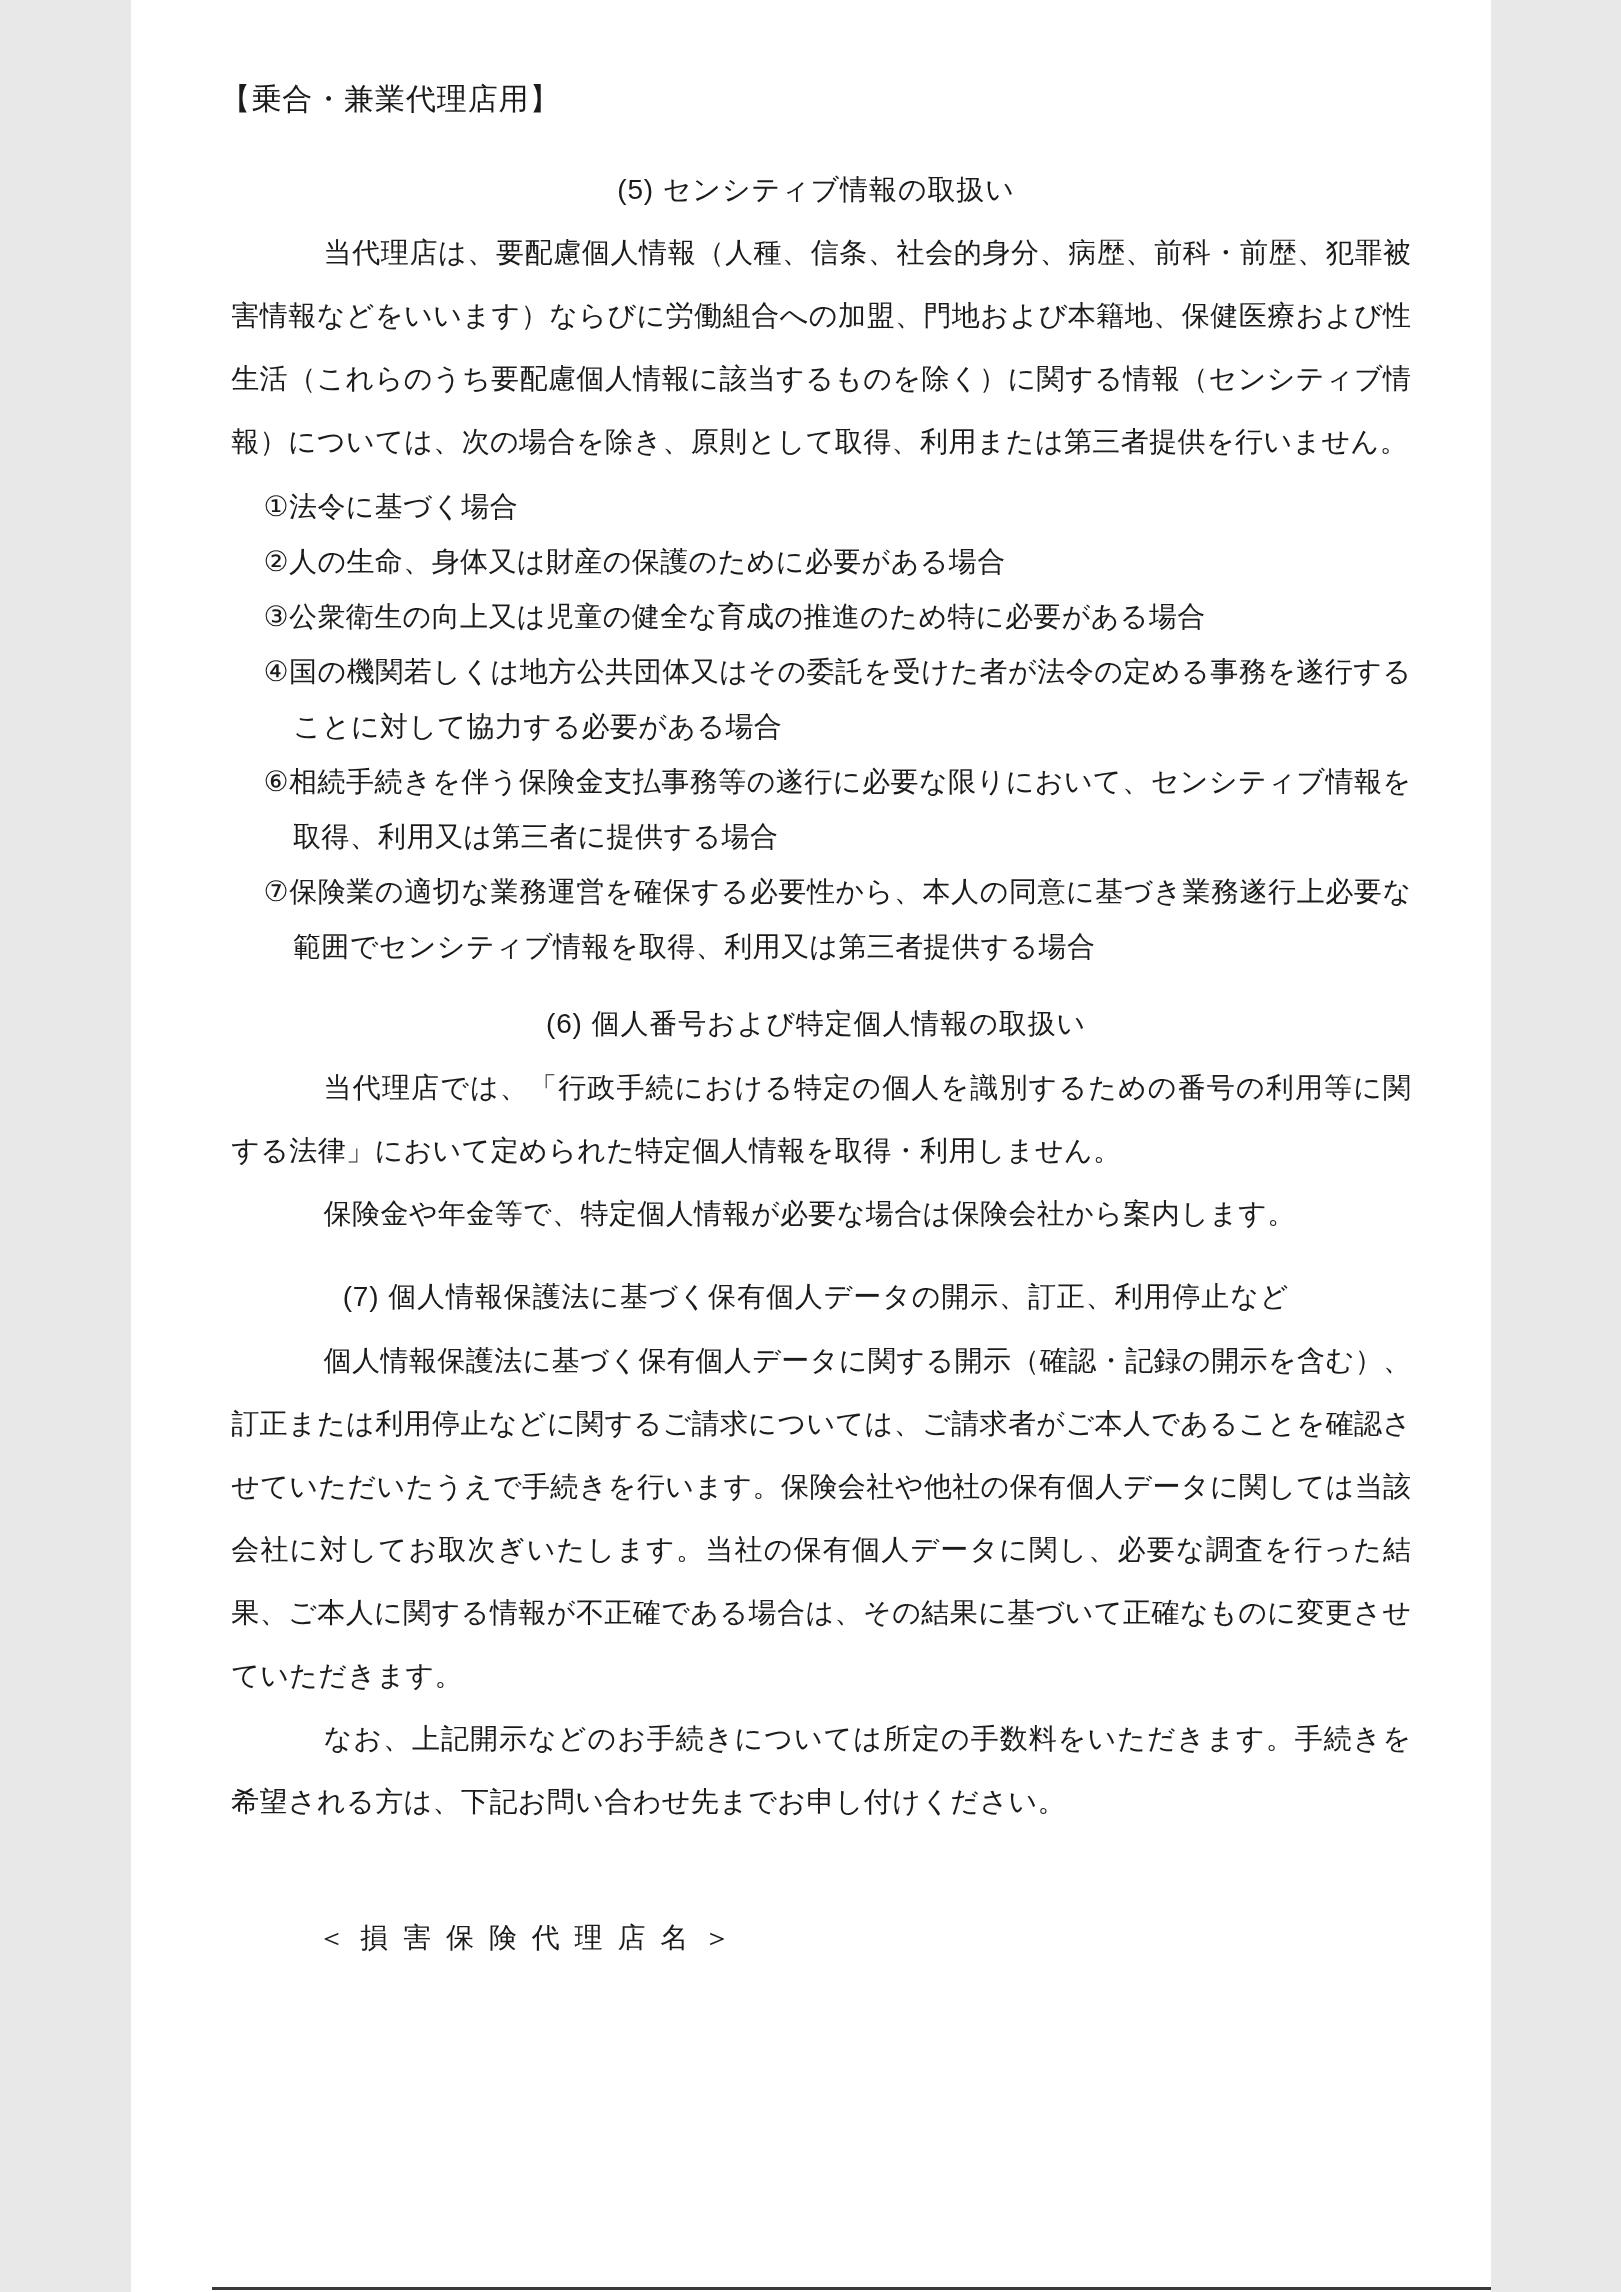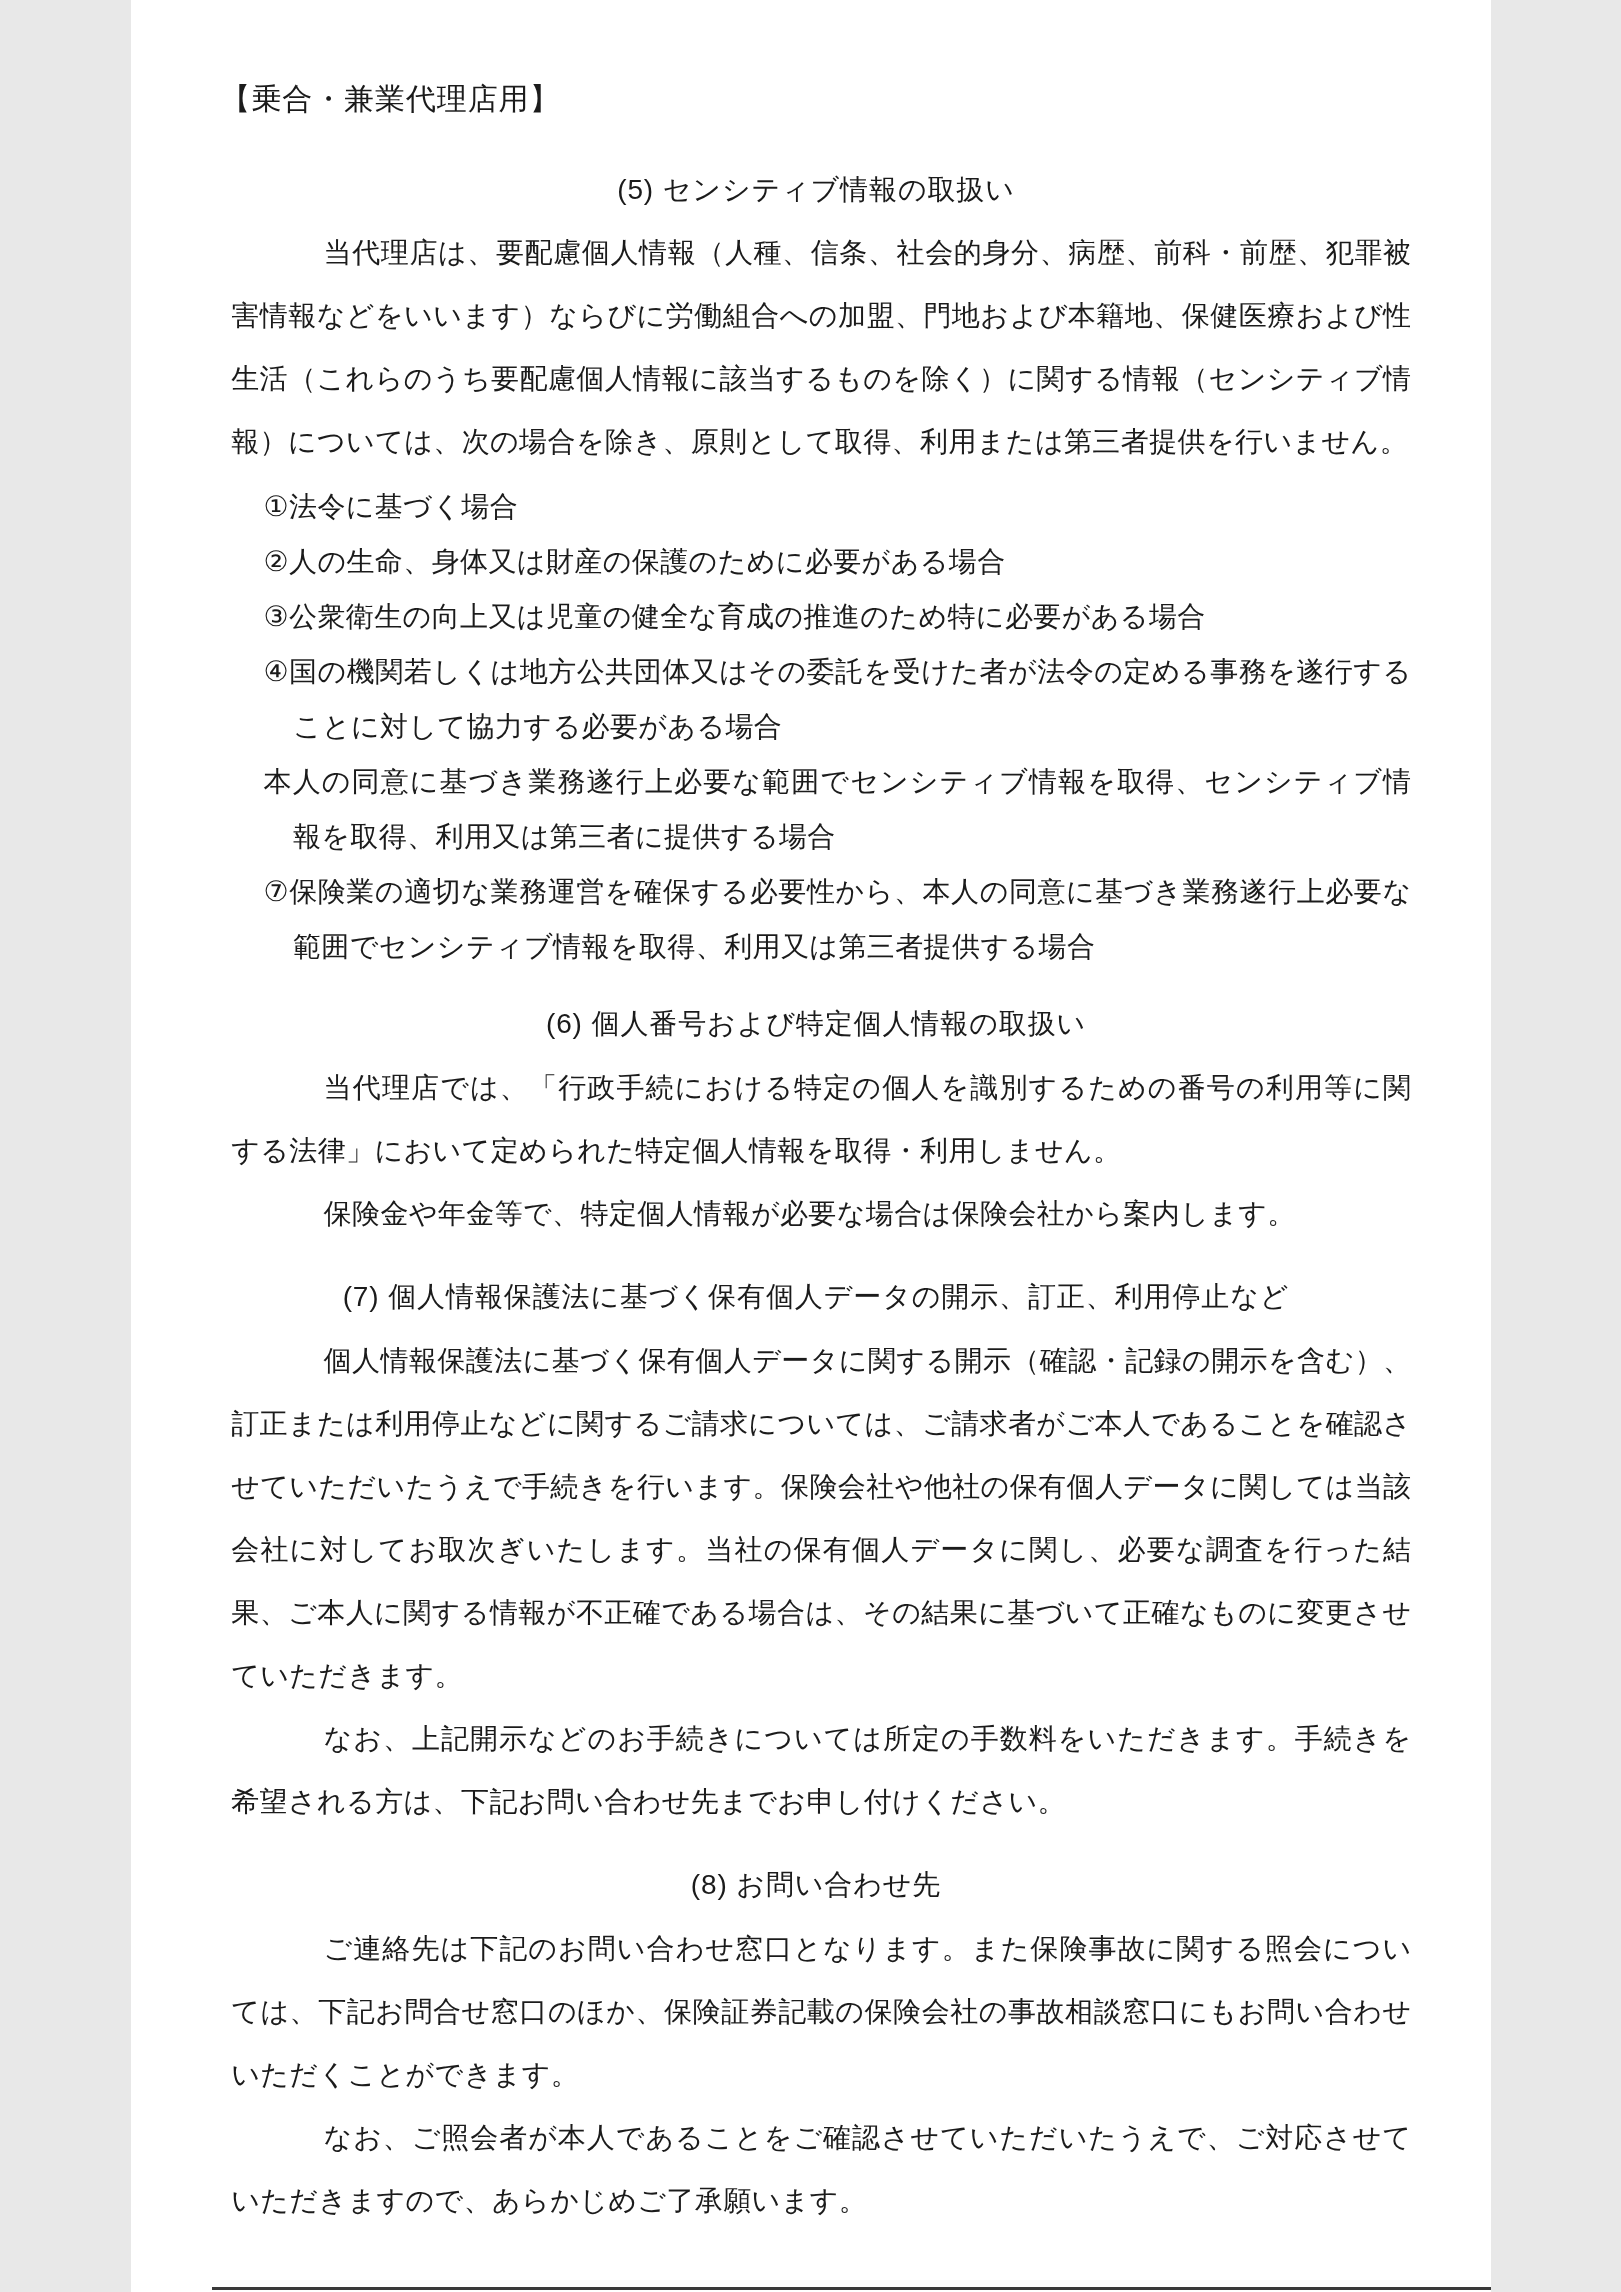--- a/index.html
+++ b/index.html
@@ -88,42 +88,37 @@
   <div class="doc-header">【乗合・兼業代理店用】</div>
 
   <section class="sec">
     <h2 class="sec-h">(5) センシティブ情報の取扱い</h2>
     <p class="para">当代理店は、要配慮個人情報（人種、信条、社会的身分、病歴、前科・前歴、犯罪被害情報などをいいます）ならびに労働組合への加盟、門地および本籍地、保健医療および性生活（これらのうち要配慮個人情報に該当するものを除く）に関する情報（センシティブ情報）については、次の場合を除き、原則として取得、利用または第三者提供を行いません。</p>
     <div class="olist">
       <div class="oli">①法令に基づく場合</div>
       <div class="oli">②人の生命、身体又は財産の保護のために必要がある場合</div>
       <div class="oli">③公衆衛生の向上又は児童の健全な育成の推進のため特に必要がある場合</div>
       <div class="oli">④国の機関若しくは地方公共団体又はその委託を受けた者が法令の定める事務を遂行することに対して協力する必要がある場合</div>
-      <div class="oli">本人の同意に基づき業務遂行上必要な範囲でセンシティブ情報を取得、センシティブ情報を取得、利用又は第三者に提供する場合</div>
+      <div class="oli">⑥相続手続きを伴う保険金支払事務等の遂行に必要な限りにおいて、センシティブ情報を取得、利用又は第三者に提供する場合</div>
       <div class="oli">⑦保険業の適切な業務運営を確保する必要性から、本人の同意に基づき業務遂行上必要な範囲でセンシティブ情報を取得、利用又は第三者提供する場合</div>
     </div>
   </section>
 
   <section class="sec">
     <h2 class="sec-h">(6) 個人番号および特定個人情報の取扱い</h2>
     <p class="para">当代理店では、「行政手続における特定の個人を識別するための番号の利用等に関する法律」において定められた特定個人情報を取得・利用しません。</p>
     <p class="para">保険金や年金等で、特定個人情報が必要な場合は保険会社から案内します。</p>
   </section>
 
   <section class="sec">
     <h2 class="sec-h">(7) 個人情報保護法に基づく保有個人データの開示、訂正、利用停止など</h2>
     <p class="para">個人情報保護法に基づく保有個人データに関する開示（確認・記録の開示を含む）、訂正または利用停止などに関するご請求については、ご請求者がご本人であることを確認させていただいたうえで手続きを行います。保険会社や他社の保有個人データに関しては当該会社に対してお取次ぎいたします。当社の保有個人データに関し、必要な調査を行った結果、ご本人に関する情報が不正確である場合は、その結果に基づいて正確なものに変更させていただきます。</p>
     <p class="para">なお、上記開示などのお手続きについては所定の手数料をいただきます。手続きを希望される方は、下記お問い合わせ先までお申し付けください。</p>
   </section>
 
-  <section class="sec">
-    <h2 class="sec-h">(8) お問い合わせ先</h2>
-    <p class="para">ご連絡先は下記のお問い合わせ窓口となります。また保険事故に関する照会については、下記お問合せ窓口のほか、保険証券記載の保険会社の事故相談窓口にもお問い合わせいただくことができます。</p>
-    <p class="para">なお、ご照会者が本人であることをご確認させていただいたうえで、ご対応させていただきますので、あらかじめご了承願います。</p>
-  </section>
 
   <div class="contact">
     <div class="crow">
       <span class="clabel wide">＜損害保険代理店名＞</span>
     </div>
 
   </div>
 
   <div class="scan-line"></div>
 

